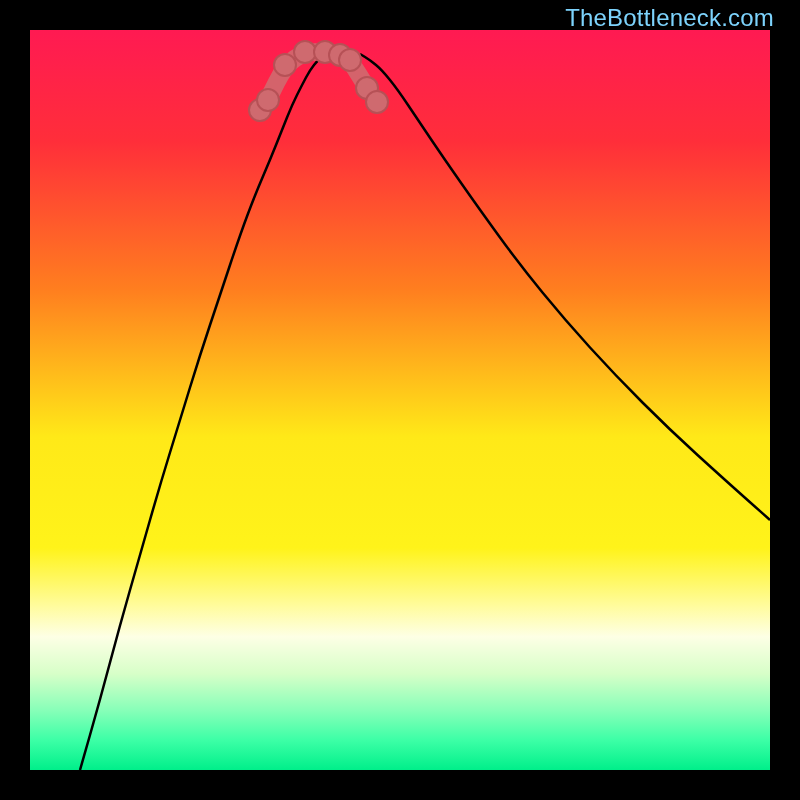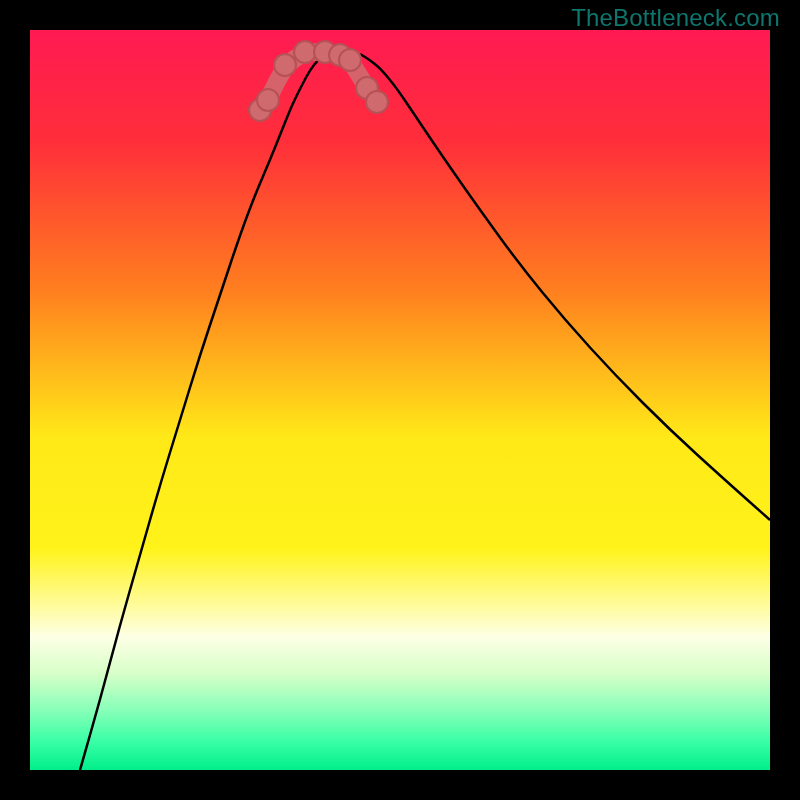--- a/index.html
+++ b/index.html
@@ -24,24 +24,24 @@
     height: 740px;
     overflow: hidden;
   }
   .gradient {
     position: absolute;
     inset: 0;
   }
   .watermark {
     position: absolute;
     top: 4px;
-    right: 20px;
+    right: 26px;
     font-size: 24px;
     font-weight: 500;
-    color: #0f766e;
+    color: #7dd3fc;
     letter-spacing: 0.2px;
   }
   svg.curves {
     position: absolute;
     inset: 0;
     width: 100%;
     height: 100%;
   }
 </style>
 </head>

